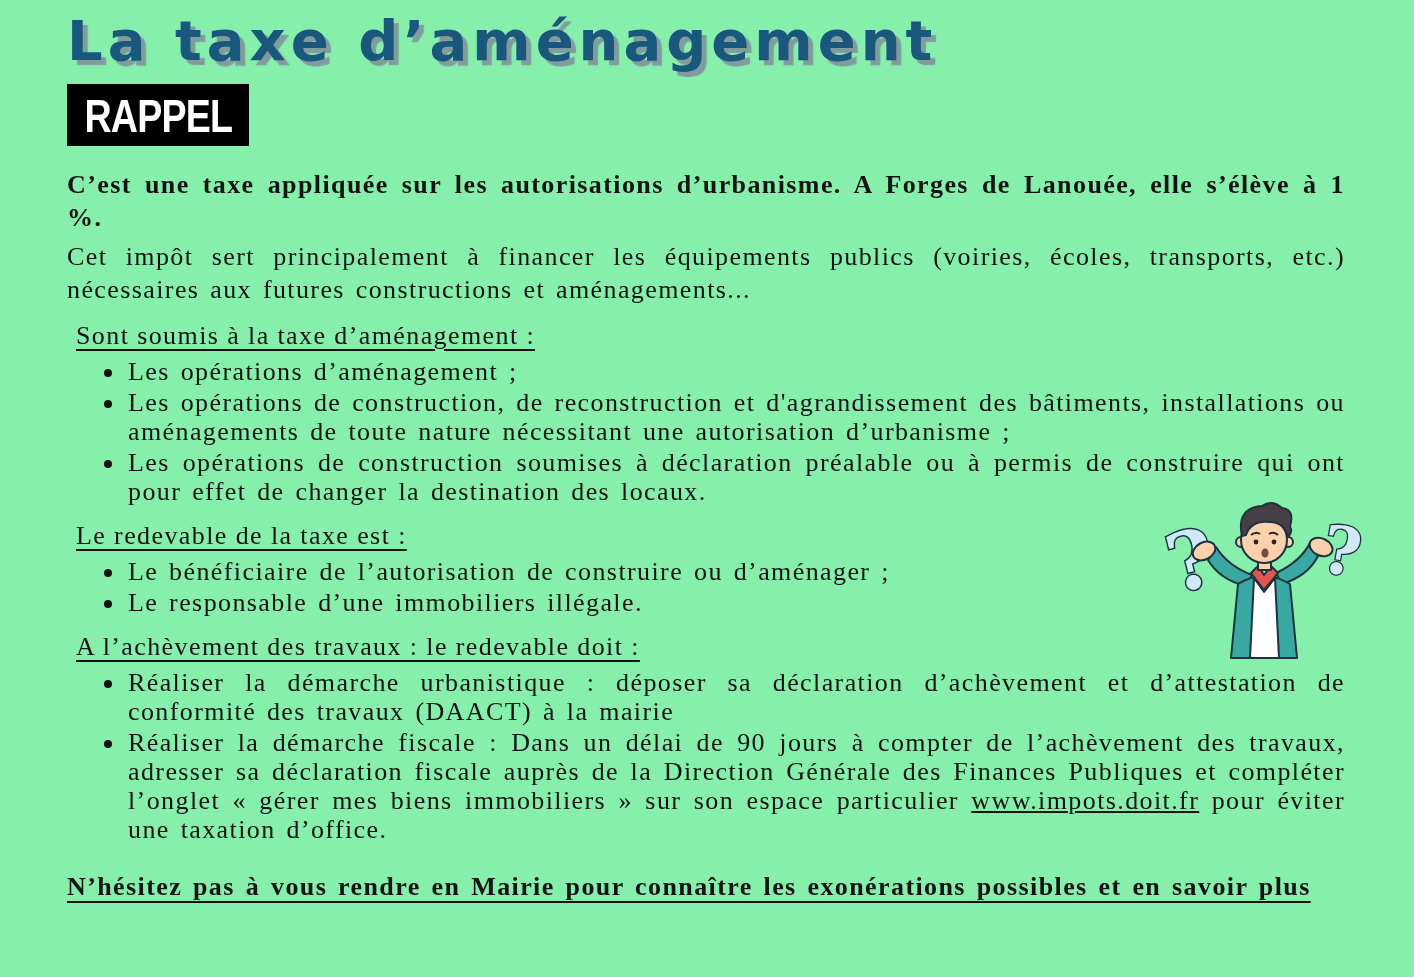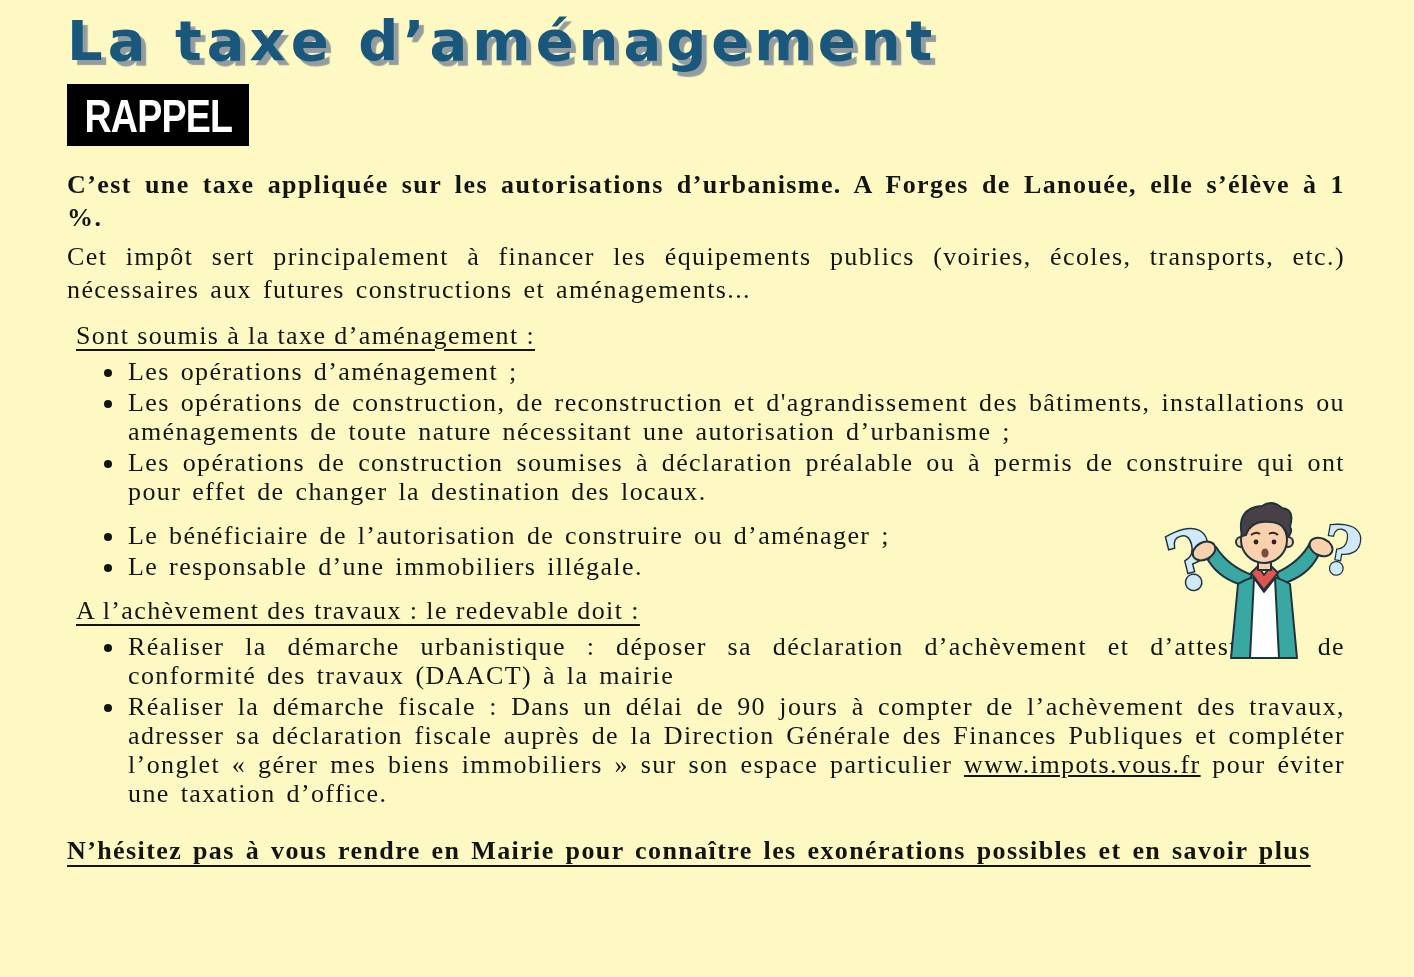--- a/index.html
+++ b/index.html
@@ -2,21 +2,21 @@
 <html lang="fr"><head>
 <meta charset="utf-8">
 <style>
   html, body { margin: 0; padding: 0; background: #ffffff; }
   .page {
     position: relative;
     width: 1414px;
     height: 977px;
     box-sizing: border-box;
     padding: 8px 69px 0 67px;
-    background: #fef9c3;
+    background: #86efac;
     font-family: "Liberation Serif", serif;
     color: #141414;
     overflow: hidden;
   }
   .title {
     margin: 0;
     font-family: "DejaVu Sans", sans-serif;
     font-weight: 800;
     font-size: 56px;
     line-height: 66px;
@@ -110,31 +110,32 @@
   <section class="sec">
     <h2 class="sec-h">Sont soumis à la taxe d’aménagement :</h2>
     <ul class="list">
       <li>Les opérations d’aménagement ;</li>
       <li>Les opérations de construction, de reconstruction et d'agrandissement des bâtiments, installations ou aménagements de toute nature nécessitant une autorisation d’urbanisme ;</li>
       <li>Les opérations de construction soumises à déclaration préalable ou à permis de construire qui ont pour effet de changer la destination des locaux.</li>
     </ul>
   </section>
 
   <section class="sec">
+    <h2 class="sec-h">Le redevable de la taxe est :</h2>
     <ul class="list">
       <li>Le bénéficiaire de l’autorisation de construire ou d’aménager ;</li>
       <li>Le responsable d’une immobiliers illégale.</li>
     </ul>
   </section>
 
   <section class="sec">
     <h2 class="sec-h">A l’achèvement des travaux : le redevable doit :</h2>
     <ul class="list">
       <li>Réaliser la démarche urbanistique : déposer sa déclaration d’achèvement et d’attestation de conformité des travaux (DAACT) à la mairie</li>
-      <li><span>Réaliser la démarche fiscale : Dans un délai de 90 jours à compter de l’achèvement des travaux, adresser sa déclaration fiscale auprès de la Direction Générale des Finances Publiques et compléter l’onglet « gérer mes biens immobiliers » sur son espace particulier </span><a class="link">www.impots.vous.fr</a><span> pour éviter une taxation d’office.</span></li>
+      <li><span>Réaliser la démarche fiscale : Dans un délai de 90 jours à compter de l’achèvement des travaux, adresser sa déclaration fiscale auprès de la Direction Générale des Finances Publiques et compléter l’onglet « gérer mes biens immobiliers » sur son espace particulier </span><a class="link">www.impots.doit.fr</a><span> pour éviter une taxation d’office.</span></li>
     </ul>
   </section>
 
   <p class="footer-note">N’hésitez pas à vous rendre en Mairie pour connaître les exonérations possibles et en savoir plus</p>
 
   <svg class="illustration" viewBox="0 0 212 160" aria-hidden="true">
 
     <g transform="rotate(-14 36 62)">
       <text x="10" y="88" font-family="DejaVu Serif, serif" font-size="80" font-weight="bold" fill="#cfe9f7" stroke="#1d3344" stroke-width="3" paint-order="stroke">?</text>
     </g>

